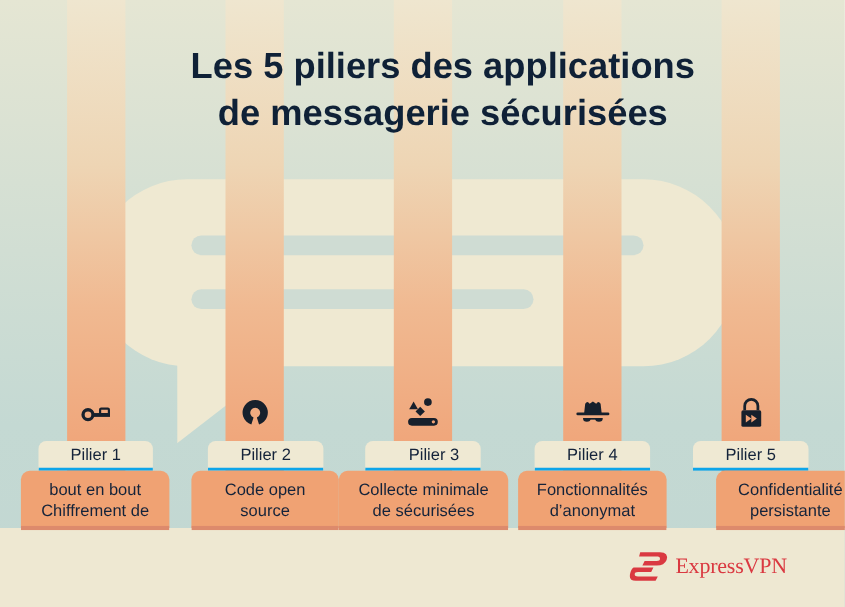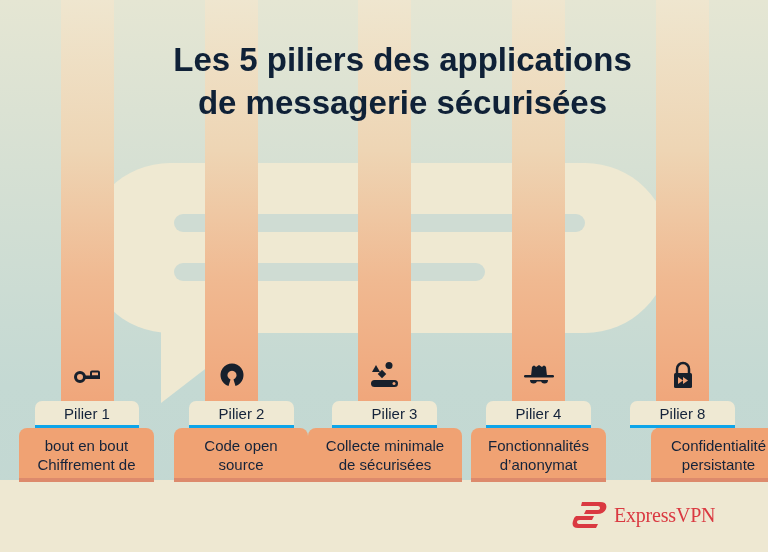--- a/index.html
+++ b/index.html
@@ -158,21 +158,21 @@
     <rect x="5" y="12" width="18" height="15" rx="1.5" fill="#17202c"></rect>
     <polygon points="9,16 14,19.5 9,23" fill="#f0a276"></polygon>
     <polygon points="14,16 19,19.5 14,23" fill="#f0a276"></polygon>
   </svg>
 </div>
 
 <div class="tab" style="left:35px;width:104px;">Pilier 1</div>
 <div class="tab" style="left:179px;width:105px;margin-left:10px;">Pilier 2</div>
 <div class="tab" style="left:332px;width:105px;padding-left:20px;">Pilier 3</div>
 <div class="tab" style="left:486px;width:105px;">Pilier 4</div>
-<div class="tab" style="left:630px;width:105px;">Pilier 8</div>
+<div class="tab" style="left:630px;width:105px;">Pilier 5</div>
 
 <div class="card" style="left:19px;width:135px;">
   <div>bout en bout</div>
   <div>Chiffrement de</div>
 </div>
 <div class="card" style="left:174px;width:134px;">
   <div>Code open</div>
   <div>source</div>
 </div>
 <div class="card" style="left:308px;width:154px;">

